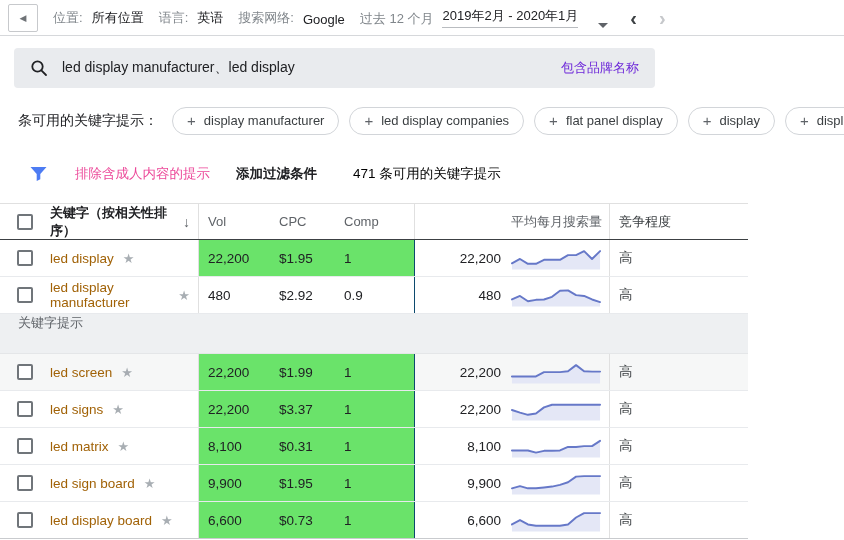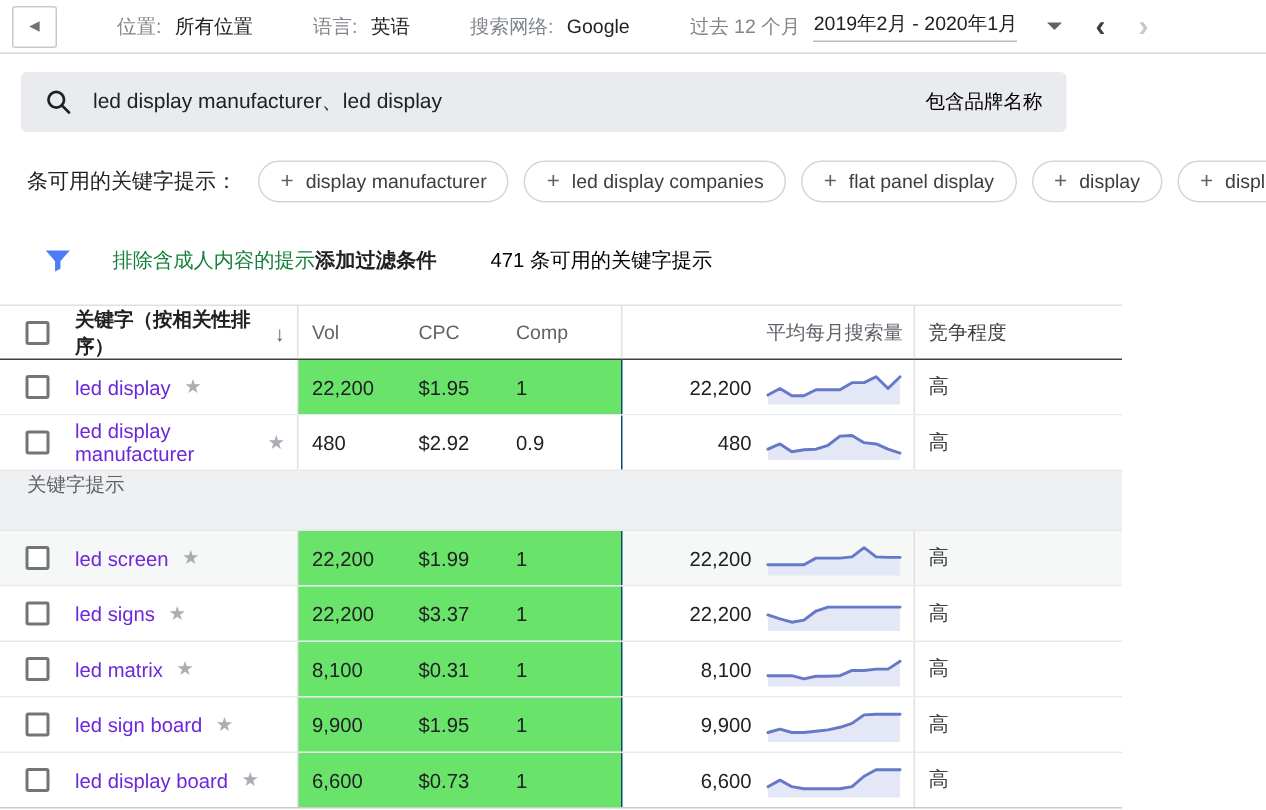--- a/index.html
+++ b/index.html
@@ -2,58 +2,58 @@
 <html><head>
 <meta charset="utf-8">
 <style>
   *{box-sizing:border-box;margin:0;padding:0}
   html,body{width:844px;height:540px;overflow:hidden}
   body{font-family:"Liberation Sans","DejaVu Sans",sans-serif;background:#fff;color:#202124}
 
   
   .topbar{height:36px;display:flex;align-items:center;background:#fff;border-bottom:1px solid #d6d8db;padding-left:8px}
   .collapse-btn{width:30px;height:28px;border:1px solid #c7c9cc;border-radius:2px;background:#fff;display:flex;align-items:center;justify-content:center;color:#6f7377;font-size:9px;cursor:pointer}
-  .tb-group{display:flex;align-items:center;margin-left:40px;font-size:13px;white-space:nowrap}
+  .tb-group{display:flex;align-items:flex-end;margin-left:15px;font-size:13px;white-space:nowrap}
   .tb-label{color:#80868b;margin-right:9px}
   .tb-value{color:#202124;font-weight:normal}
   .tb-date{border-bottom:1px solid #b9bcc0;padding-bottom:2px}
   .caret{width:0;height:0;border-left:5px solid transparent;border-right:5px solid transparent;border-top:5px solid #5f6368;margin-left:20px;cursor:pointer}
   .nav-arrow{font-size:20px;line-height:1;margin-left:22px;cursor:pointer;font-weight:bold}
   .nav-prev{color:#3c4043}
   .nav-next{color:#c6c8cb}
 
   
   .search-section{padding:12px 0 0 14px;height:61px}
-  .searchbar{width:697px;height:40px;background:#e9ebee;border-radius:4px;display:flex;align-items:center;padding:0 16px;cursor:text}
+  .searchbar{width:641px;height:40px;background:#e9ebee;border-radius:4px;display:flex;align-items:center;padding:0 16px;cursor:text}
   .search-icon{flex:0 0 auto;margin-right:14px;display:flex}
   .search-query{font-size:14px;color:#202124;flex:1 1 auto;white-space:nowrap;overflow:hidden}
-  .brand-label{font-size:13px;color:#000000;white-space:nowrap}
+  .brand-label{font-size:13px;color:#6d28d9;white-space:nowrap}
 
   
   .chips-row{height:47px;display:flex;align-items:center;padding-left:18px;white-space:nowrap;overflow:hidden}
   .broaden-label{font-size:14px;color:#202124;margin-right:14px;flex:0 0 auto}
   .chip{display:inline-flex;align-items:center;height:28px;border:1px solid #d2d5d9;border-radius:14px;padding:0 14px;margin-right:10px;font-size:13px;color:#3c4043;background:#fff;cursor:pointer;flex:0 0 auto}
   .chip .plus{color:#5f6368;font-size:15px;margin-right:8px}
 
   
   .filter-row{height:59px;display:flex;align-items:center;padding-left:30px;font-size:13.5px}
   .funnel-icon{margin-right:28px;display:flex}
-  .link-blue{color:#15803d;cursor:pointer;}
+  .link-blue{color:#ec4899;cursor:pointer;margin-right:26px}
   .add-filter{color:#202124;font-weight:bold;cursor:pointer;margin-right:36px}
   .result-count{color:#000000}
 
   
   .table{width:748px;font-size:13.5px}
   .thead{height:37px;display:flex;align-items:center;border-top:1px solid #e0e0e0;border-bottom:1px solid #3c4043;color:#5f6368;font-size:13px}
   .trow{height:37px;display:flex;align-items:center;border-bottom:1px solid #e8eaed;background:#fff}
   .trow.hovered{background:#f6f7f7}
   .c-check{flex:0 0 50px;display:flex;justify-content:center;align-items:center}
   .checkbox{width:16px;height:16px;border:2px solid #70757a;border-radius:2px;background:#fff;cursor:pointer}
   .c-kw{flex:1 1 auto;display:flex;align-items:center;overflow:hidden;padding-right:8px}
-  .kw{color:#6d28d9;cursor:pointer}
+  .kw{color:#a16207;cursor:pointer}
   .kw-header{color:#202124;font-weight:bold}
   .sort-icon{color:#5f6368;margin-left:14px;font-size:14px}
   .star{color:#9aa0a6;opacity:.85;margin-left:9px;font-size:13px;cursor:pointer}
   .metrics{flex:0 0 215px;height:100%;display:flex;align-items:center;border-left:1px solid #e0e0e0}
   .m-vol{flex:0 0 80px;padding-left:9px}
   .m-cpc{flex:0 0 65px}
   .m-comp{flex:0 0 70px}
   .c-avg{flex:0 0 195px;height:100%;display:flex;align-items:center;justify-content:flex-end;border-left:1px solid #0c4a6e;padding-right:7px}
   .avg-num{color:#202124;text-align:right;margin-right:9px}
   .spark{width:92px;height:26px;flex:0 0 auto}

